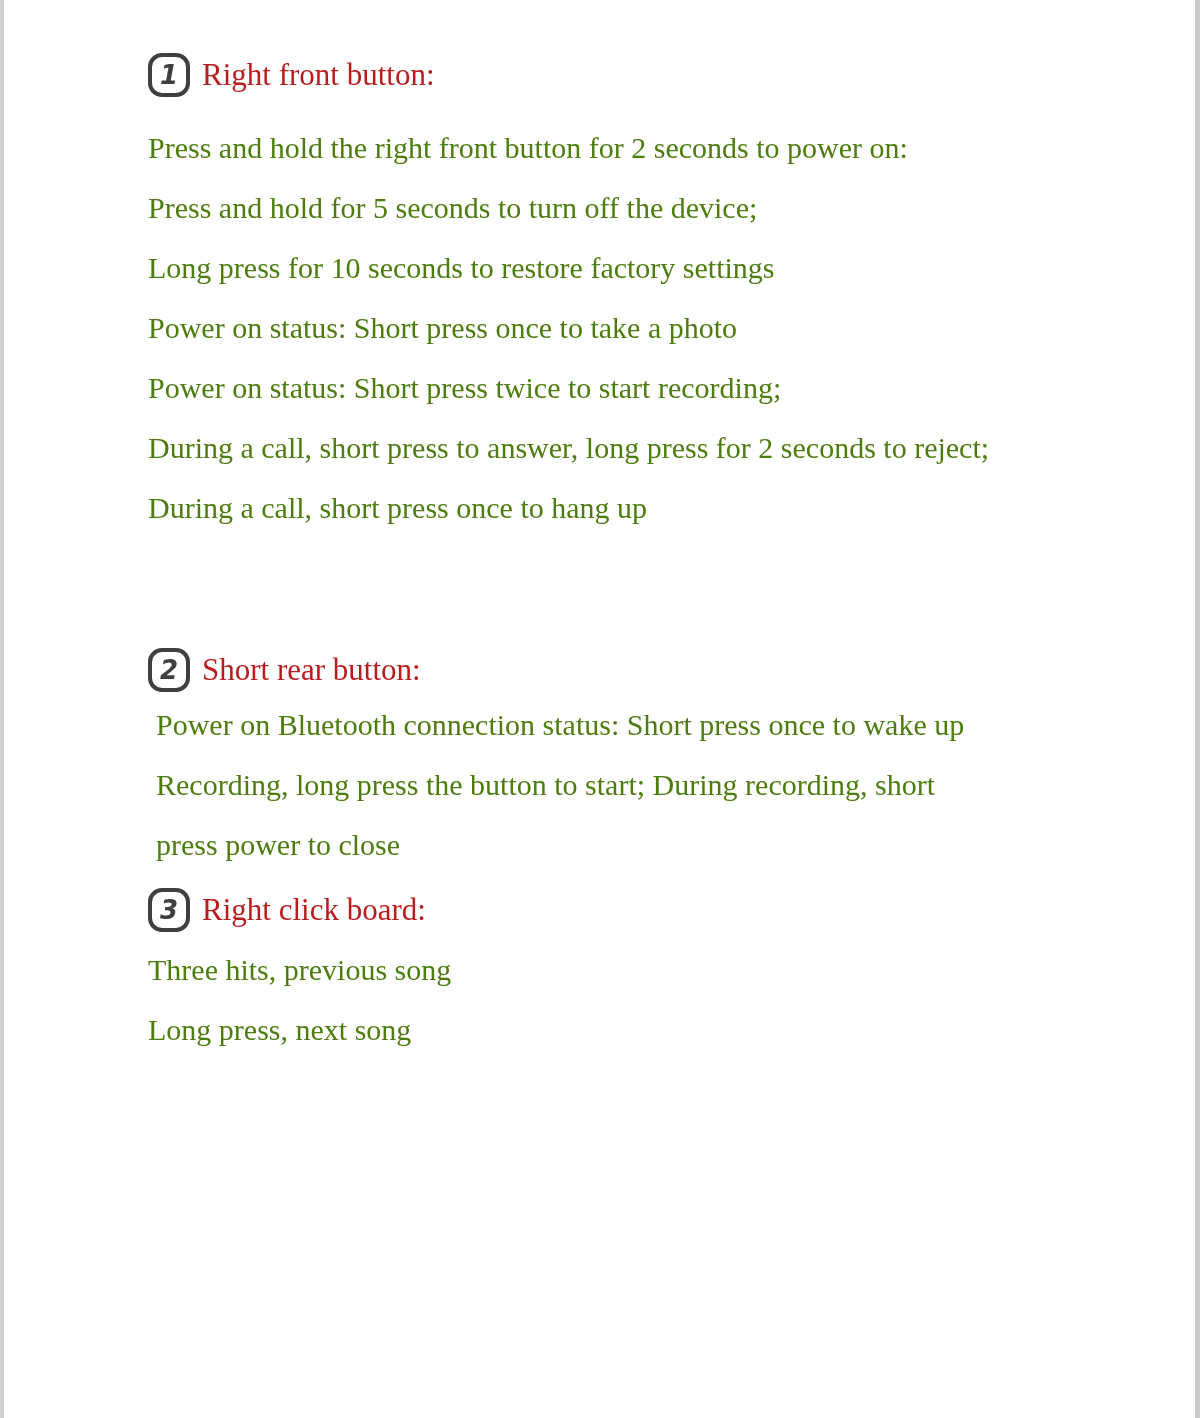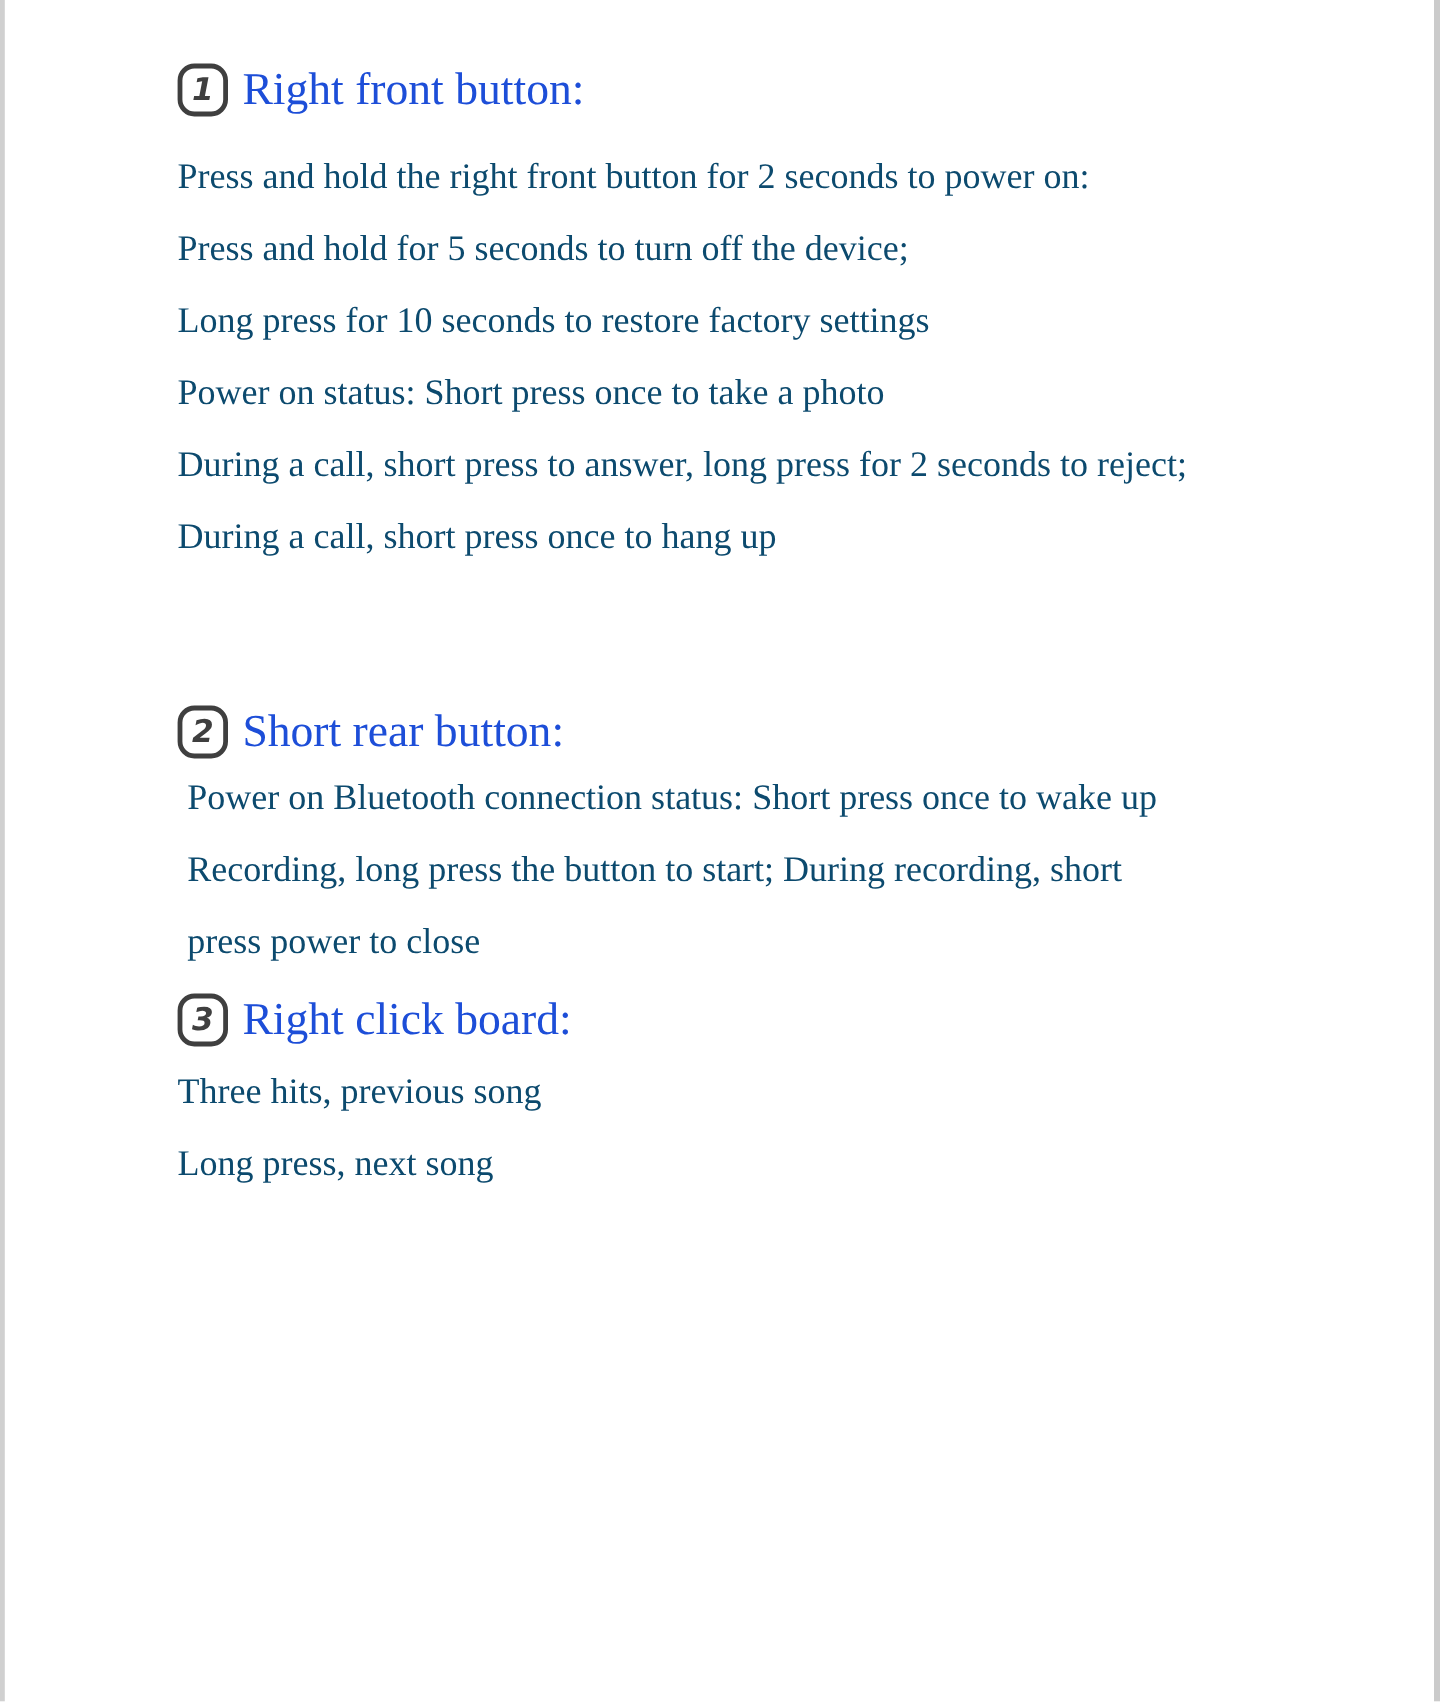--- a/index.html
+++ b/index.html
@@ -45,30 +45,30 @@
     justify-content: center;
     font-family: "DejaVu Sans", sans-serif;
     font-weight: 700;
     font-style: italic;
     font-size: 26px;
     color: #3f3f3f;
     flex: 0 0 auto;
   }
   .section-title {
     margin-left: 12px;
-    font-size: 38px;
-    color: #1d4ed8;
+    font-size: 31px;
+    color: #b91c1c;
     white-space: nowrap;
   }
 
   .lines .line {
     font-size: 30px;
     line-height: 60px;
     white-space: nowrap;
-    color: #0c4a6e;
+    color: #4d7c0f;
   }
 
   
   #section-1 .section-header { margin-top: 50px; }
   #section-1 .lines          { margin-top: 18px; }
 
   #section-2 .section-header { margin-top: 107px; }
   #section-2 .lines          { margin-top: 0; padding-left: 8px; }
 
   #section-3 .section-header { margin-top: 10px; }
@@ -85,20 +85,21 @@
   <div class="section" id="section-1">
     <div class="section-header">
       <span class="badge">1</span>
       <span class="section-title">Right front button:</span>
     </div>
     <div class="lines">
       <div class="line">Press and hold the right front button for 2 seconds to power on:</div>
       <div class="line">Press and hold for 5 seconds to turn off the device;</div>
       <div class="line">Long press for 10 seconds to restore factory settings</div>
       <div class="line">Power on status: Short press once to take a photo</div>
+      <div class="line">Power on status: Short press twice to start recording;</div>
       <div class="line">During a call, short press to answer, long press for 2 seconds to reject;</div>
       <div class="line">During a call, short press once to hang up</div>
     </div>
   </div>
 
   <div class="section" id="section-2">
     <div class="section-header">
       <span class="badge">2</span>
       <span class="section-title">Short rear button:</span>
     </div>

